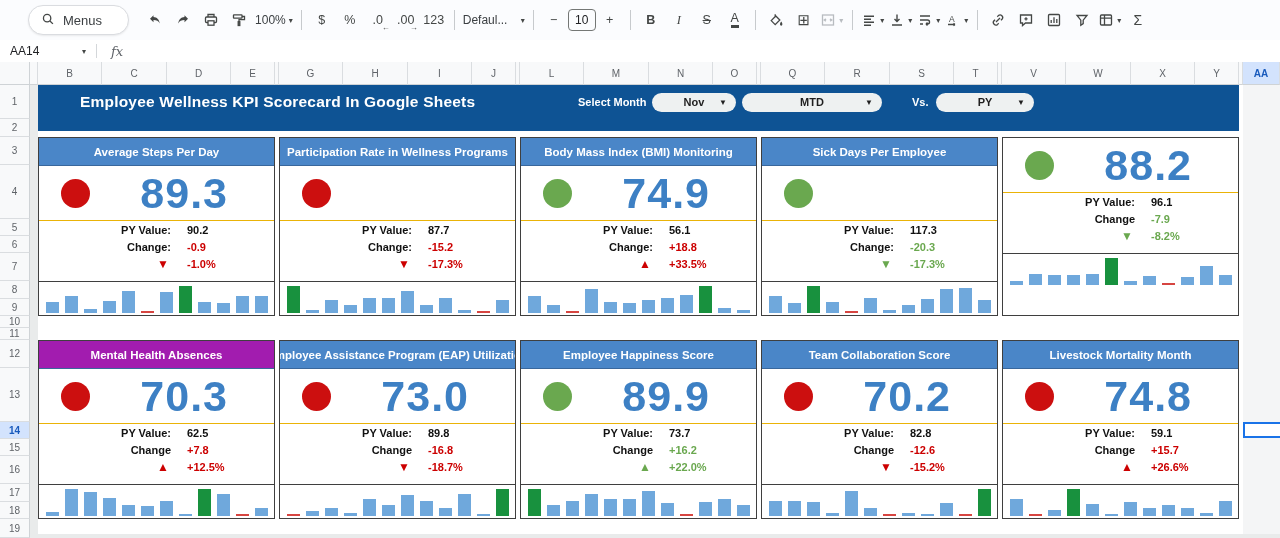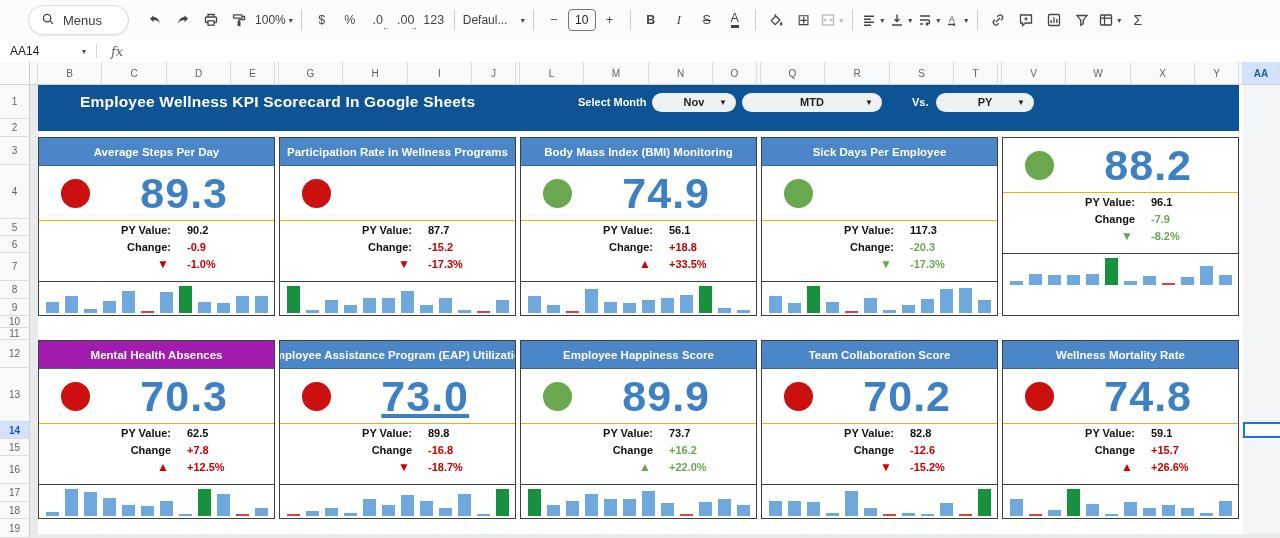--- a/index.html
+++ b/index.html
@@ -515,21 +515,21 @@
           <div class="bar" style="height: 27px; background: rgb(24, 145, 62);"></div>
           <div class="bar" style="height: 22px; background: rgb(111, 168, 220);"></div>
           <div class="bar" style="height: 2px; background: rgb(214, 69, 65);"></div>
           <div class="bar" style="height: 8px; background: rgb(111, 168, 220);"></div>
         </div>
       </div>
       <div class="card" style="left: 279px; top: 340px; width: 237px; height: 179px;">
         <div class="card-title" style="height: 27px; background: rgb(74, 134, 200);">Employee Assistance Program (EAP) Utilization</div>
         <div class="card-value" style="height: 54px;">
           <div class="dot" style="background: rgb(204, 15, 15); top: 12.5px;"></div>
-          <div class="big-num" style="color: rgb(61, 128, 196); text-decoration: underline;">73.0</div>
+          <div class="big-num" style="color: rgb(61, 128, 196);">73.0</div>
         </div>
         <div class="card-stats" style="height: 61px;">
           <div class="stat-row" style="height: 17px;">
             <span class="lab">PY Value:</span>
             <span class="val" style="color: rgb(17, 17, 17);">89.8</span>
           </div>
           <div class="stat-row" style="height: 17px;">
             <span class="lab">Change</span>
             <span class="val" style="color: rgb(204, 0, 0);">-16.8</span>
           </div>
@@ -617,21 +617,21 @@
           <div class="bar" style="height: 8px; background: rgb(111, 168, 220);"></div>
           <div class="bar" style="height: 2px; background: rgb(214, 69, 65);"></div>
           <div class="bar" style="height: 3px; background: rgb(111, 168, 220);"></div>
           <div class="bar" style="height: 2px; background: rgb(111, 168, 220);"></div>
           <div class="bar" style="height: 13px; background: rgb(111, 168, 220);"></div>
           <div class="bar" style="height: 2px; background: rgb(214, 69, 65);"></div>
           <div class="bar" style="height: 27px; background: rgb(24, 145, 62);"></div>
         </div>
       </div>
       <div class="card" style="left: 1002px; top: 340px; width: 237px; height: 179px;">
-        <div class="card-title" style="height: 27px; background: rgb(74, 134, 200);">Wellness Mortality Rate</div>
+        <div class="card-title" style="height: 27px; background: rgb(74, 134, 200);">Livestock Mortality Month</div>
         <div class="card-value" style="height: 54px;">
           <div class="dot" style="background: rgb(204, 15, 15); top: 12.5px;"></div>
           <div class="big-num" style="color: rgb(61, 128, 196);">74.8</div>
         </div>
         <div class="card-stats" style="height: 61px;">
           <div class="stat-row" style="height: 17px;">
             <span class="lab">PY Value:</span>
             <span class="val" style="color: rgb(17, 17, 17);">59.1</span>
           </div>
           <div class="stat-row" style="height: 17px;">

